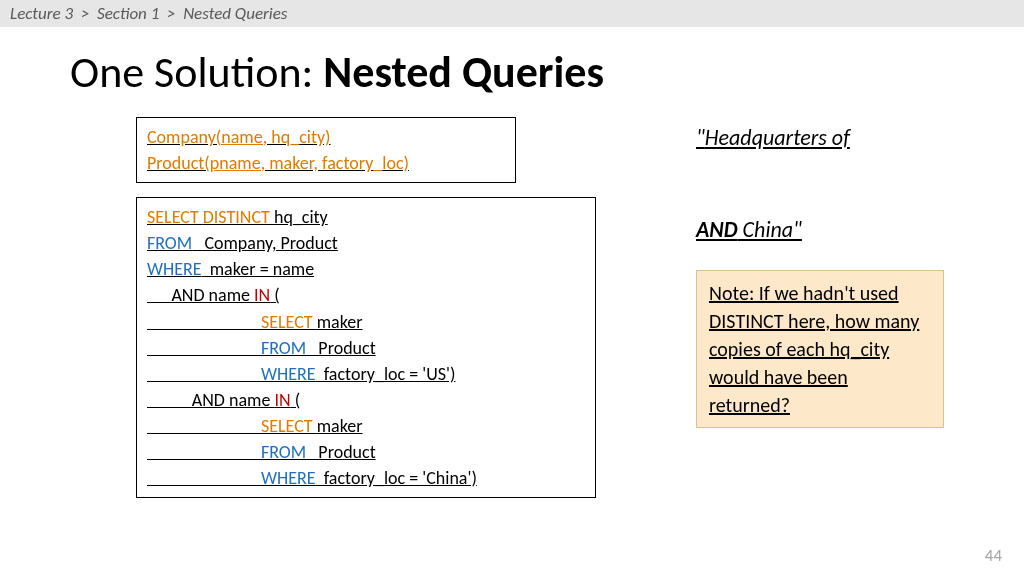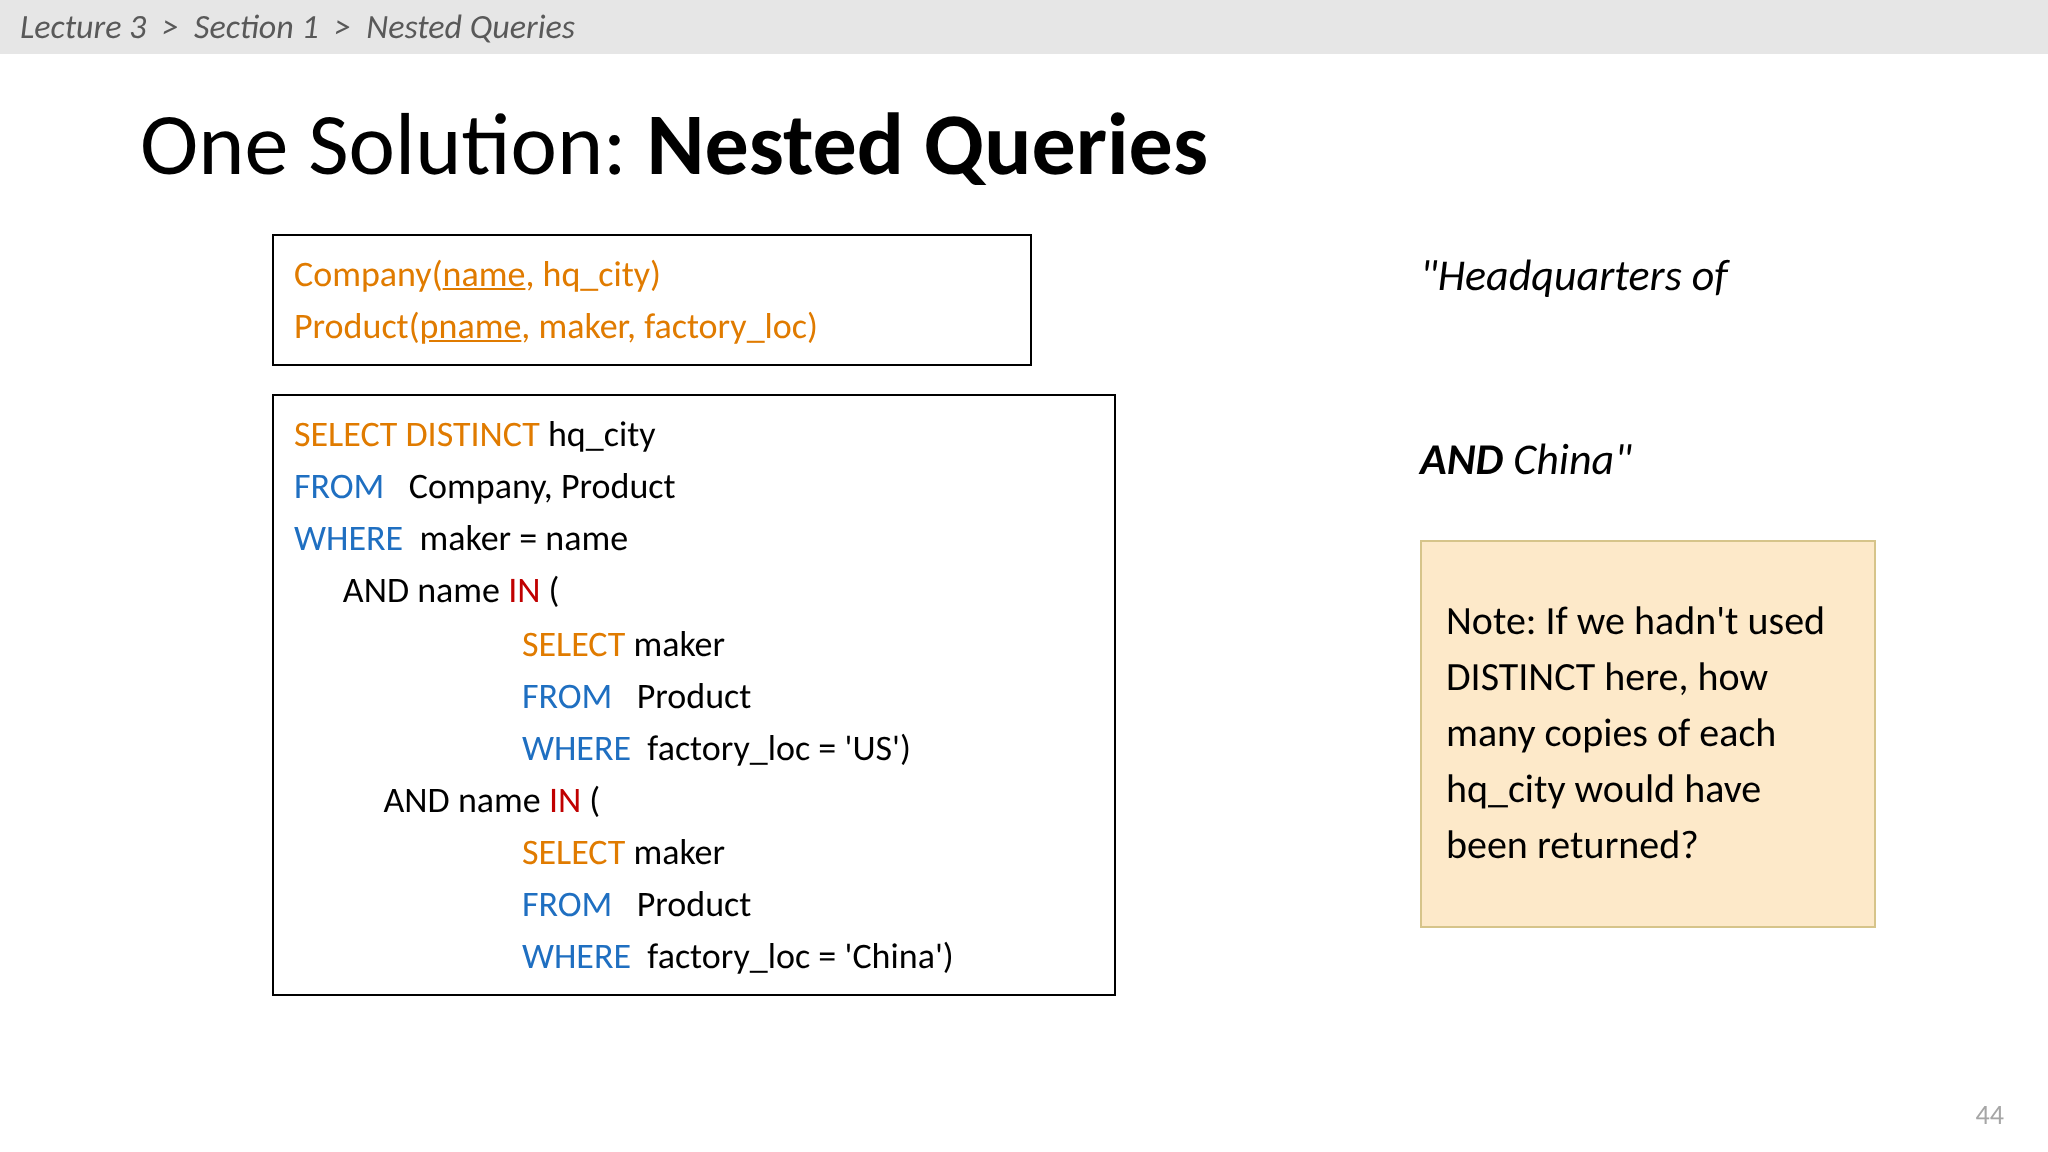--- a/index.html
+++ b/index.html
@@ -9,49 +9,49 @@
       background:#fff; color:#000; position:relative;
     }
     .breadcrumb-bar {
       background:#e6e6e6; color:#595959;
       font-size:17px; font-style:italic;
       padding:3px 10px; width:100%;
     }
     .content { padding:18px 70px 0 70px; }
     .title { font-size:44px; font-weight:400; margin-bottom:18px; }
     .title .bold { font-weight:700; }
-    .cols { display:flex; gap:44px; }
+    .cols { display:flex; gap:30px;text-decoration:underline; }
     .left { flex:0 0 530px; display:flex; flex-direction:column; gap:14px; margin-left:66px; }
     .right { flex:1; padding-top:6px; }
     .box {
       border:1px solid #000;
       padding:6px 10px;
       font-size:18px; line-height:1.45;
       font-family:"Segoe UI","Calibri",Arial,sans-serif;
       white-space:pre;
     }
     .schema-box { width:380px; }
-    .query-box { width:422px; }
+    .query-box { width:460px; }
     .kw-orange { color:#e07b00; }
     .kw-blue { color:#1f6fc1; }
     .kw-red { color:#c00000; }
     .underline { text-decoration:underline; }
     .quote {
       font-style:italic; font-size:22px;
       line-height:1.4; margin-bottom:24px;
     }
     .quote .bold { font-weight:700; font-style:italic; }
     .note {
       background:#fde9c9; border:1px solid #d6c48a;
-      padding:26px 12px; font-size:20px;
-      line-height:1.4; width:228px;
+      padding:8px 12px; font-size:20px;
+      line-height:1.4; width:248px;
     }
     .page-num {
       position:absolute; right:22px; bottom:10px;
-      font-size:14px; color:#a6a6a6;
+      font-size:17px; color:#a6a6a6;
     }
   </style>
 </head>
 <body>
 
 <div class="breadcrumb-bar">
   <span>Lecture 3</span>
   &nbsp;<span>&gt;</span>&nbsp;
   <span>Section 1</span>
   &nbsp;<span>&gt;</span>&nbsp;

